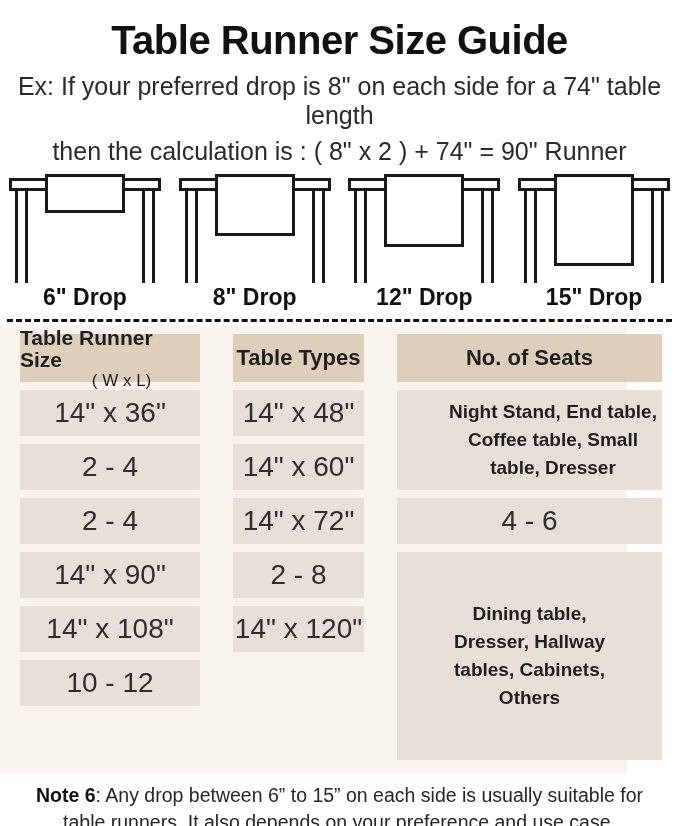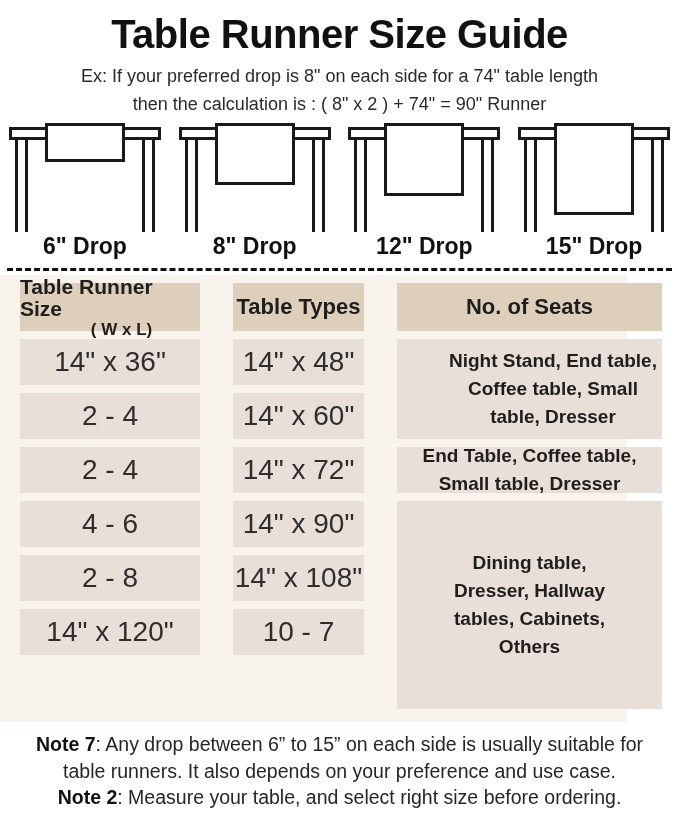--- a/index.html
+++ b/index.html
@@ -13,25 +13,25 @@
     overflow: hidden;
   }
 
   
   .top { text-align: center; }
   .title {
     font-size: 40px;
     font-weight: 700;
     letter-spacing: -0.5px;
     color: #111111;
-    padding-top: 12px;
+    padding-top: 18px;
     margin-bottom: 9px;
   }
   .formula { font-size: 21px; color: #2a2a2a; margin-bottom: 10px; }
-  .example { font-size: 18px; color: #2a2a2a; margin-bottom: 7px; }
+  .example { font-size: 25px; color: #2a2a2a; margin-bottom: 7px; }
 
   
   .diagrams { display: flex; width: 679px; margin-top: 3px; }
   .diagram-cell { width: 25%; position: relative; height: 110px; }
   .tabletop {
     position: absolute; top: 5px; left: 50%; transform: translateX(-50%);
     width: 152px; height: 13px;
     background: #ffffff; border: 3px solid #1a1a1a; z-index: 1;
   }
   .leg {
@@ -69,21 +69,21 @@
     grid-template-rows: 48px repeat(7, 46px);
     column-gap: 33px;
     row-gap: 8px;
   }
   .hcell {
     background: #ddcfba;
     display: flex; flex-direction: column; align-items: center; justify-content: center;
     color: #1e1e1e;
   }
   .hcell .h-main { font-size: 21px; font-weight: 700; line-height: 22px; }
-  .hcell .h-sub  { font-size: 17px; font-weight: 700; line-height: 19px; margin-left: 23px; }
+  .hcell .h-sub  { font-size: 17px; font-weight: 400; line-height: 19px; margin-left: 23px; }
   .hcell.single { font-size: 22px; font-weight: 700; }
   .cell {
     background: #e7dfd8;
     display: flex; align-items: center; justify-content: center;
     font-size: 28px; font-weight: 400; color: #2e2e2e;
   }
   .type-cell {
     background: #e7dfd8;
     display: flex; align-items: center; justify-content: center;
     text-align: center;
@@ -153,22 +153,20 @@
   <div class="hcell">
     <div class="h-main">Table Runner Size</div>
     <div class="h-sub">( W x L)</div>
   </div>
   <div class="hcell single">Table Types</div>
   <div class="hcell single">No. of Seats</div>
 
   <div class="type-cell span-r1-2">Night Stand, End table,
 Coffee table, Small
 table, Dresser</div>
-  <div class="type-cell span-r3">End Table, Coffee table,
-Small table, Dresser</div>
   <div class="type-cell span-r4-7">Dining table,
 Dresser, Hallway
 tables, Cabinets,
 Others</div>
 
   <div class="cell">14" x 36"</div>
 
   <div class="cell">14" x 48"</div>
   <div class="cell">2 - 4</div>
 
@@ -177,20 +175,20 @@
 
   <div class="cell">14" x 72"</div>
   <div class="cell">4 - 6</div>
 
   <div class="cell">14" x 90"</div>
   <div class="cell">2 - 8</div>
 
   <div class="cell">14" x 108"</div>
 
   <div class="cell">14" x 120"</div>
-  <div class="cell">10 - 7</div>
+  <div class="cell">10 - 12</div>
 </div>
 
 <div class="notes">
-  <div class="note"><b>Note 7</b><span>: Any drop between 6” to 15” on each side is usually suitable for
+  <div class="note"><b>Note 6</b><span>: Any drop between 6” to 15” on each side is usually suitable for
 table runners. It also depends on your preference and use case.</span></div>
   <div class="note"><b>Note 2</b><span>: Measure your table, and select right size before ordering.</span></div>
 </div>
 
 </body></html>

